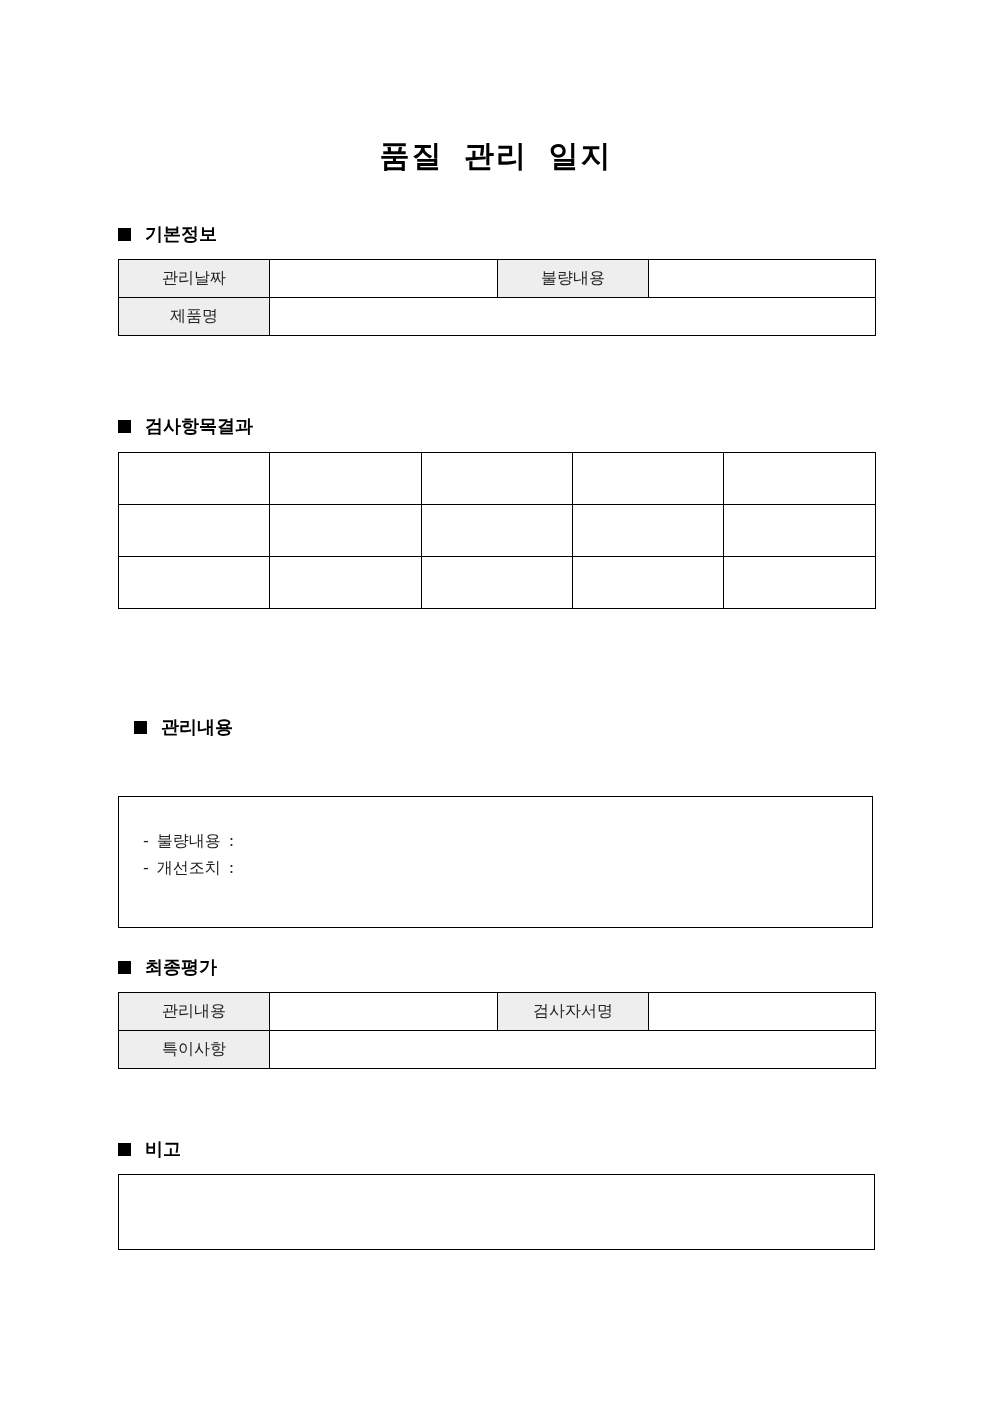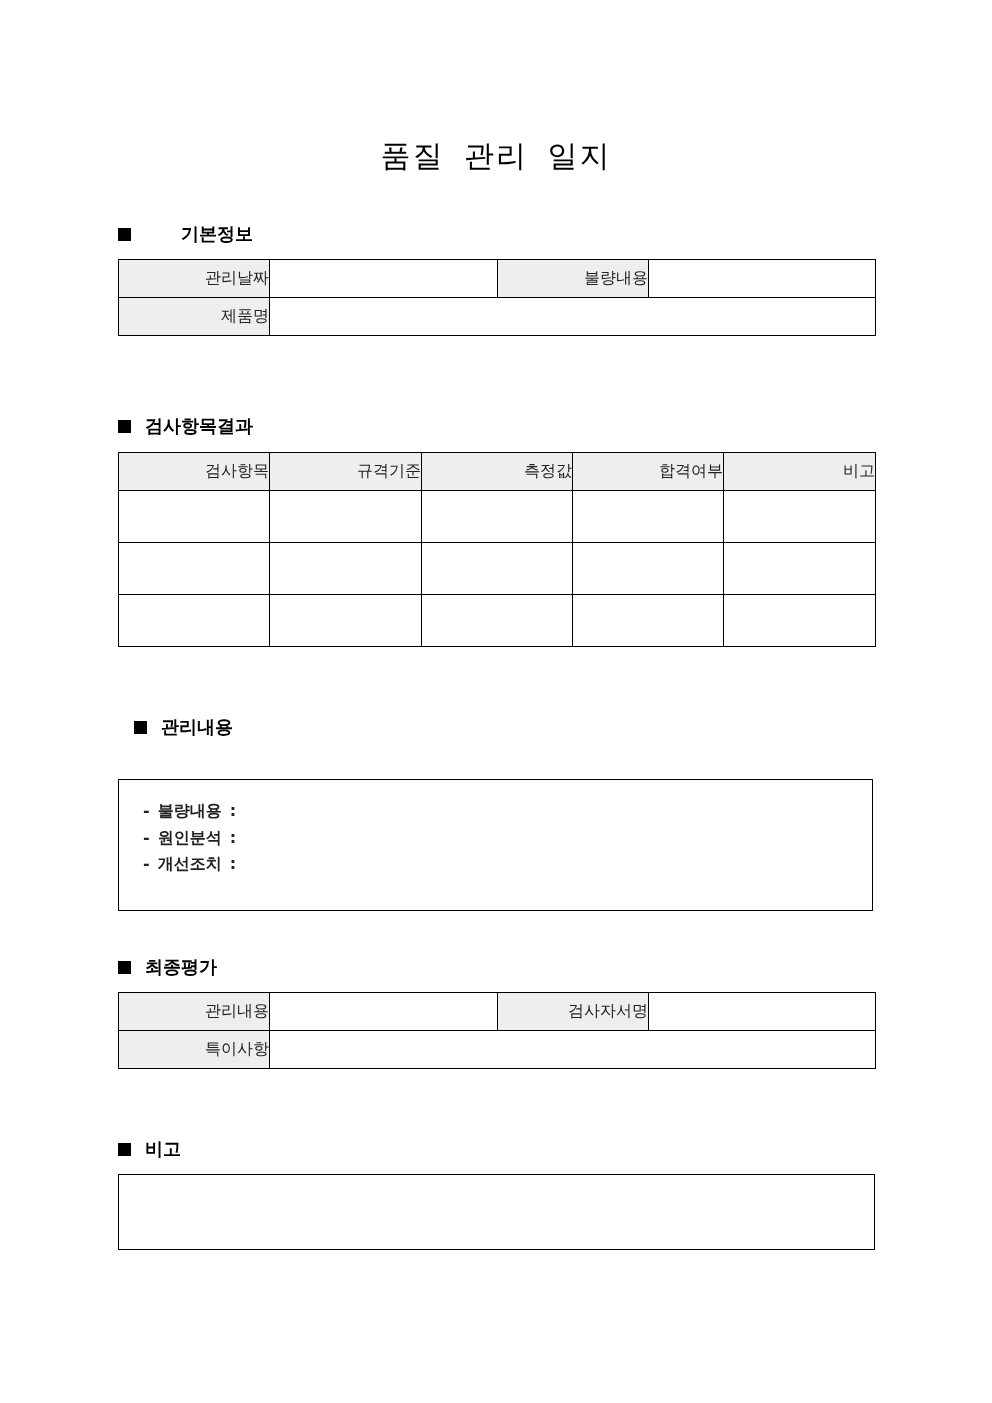--- a/index.html
+++ b/index.html
@@ -15,21 +15,21 @@
       color: #111111;
       overflow: hidden;
     }
     .title {
       position: absolute;
       top: 136px;
       left: 0;
       width: 992px;
       text-align: center;
       font-size: 30px;
-      font-weight: normal;
+      font-weight: bold;
       letter-spacing: 2px;
       word-spacing: 8px;
       color: #000;
     }
     .section-heading {
       position: absolute;
       left: 118px;
       font-size: 18px;
       font-weight: bold;
       color: #000;
@@ -49,21 +49,21 @@
       left: 118px;
       width: 757px;
       border-collapse: collapse;
       table-layout: fixed;
     }
     table.form td, table.form th {
       border: 1.5px solid #000;
       padding: 0;
       font-size: 16px;
       font-weight: normal;
-      text-align: right;
+      text-align: center;
       vertical-align: middle;
       color: #222;
       margin-left: 32px;
     }
     td.label, th.label {
       background: #eeeeee;
     }
     td.value {
       background: #ffffff;
     }
@@ -82,21 +82,21 @@
       padding-left: 24px;
     }
     .mgmt-line .dash { margin-right: 8px; }
     .mgmt-line .colon { margin-left: 8px; }
   </style>
 </head>
 <body>
 
 <div class="title">품질 관리 일지</div>
 
-<div class="section-heading" style="top:222px;gap:36px;">
+<div class="section-heading" style="top:222px;">
   <span class="bullet"></span>
   <span>기본정보</span>
 </div>
 
 <table class="form" style="top:259px;">
   <colgroup>
     <col style="width:151px">
       <col style="width:228px">
       <col style="width:151px">
       <col style="width:227px">
@@ -122,27 +122,20 @@
 
 <table class="form" style="top:452px;">
   <colgroup>
     <col style="width:151px">
       <col style="width:152px">
       <col style="width:151px">
       <col style="width:151px">
       <col style="width:152px">
   </colgroup>
   <tbody>
-      <tr style="height:38px;">
-    <th class="label">검사항목</th>
-    <th class="label">규격기준</th>
-    <th class="label">측정값</th>
-    <th class="label">합격여부</th>
-    <th class="label">비고</th>
-  </tr>
   <tr style="height:52px;">
     <td class="value"></td>
     <td class="value"></td>
     <td class="value"></td>
     <td class="value"></td>
     <td class="value"></td>
   </tr>
   <tr style="height:52px;">
     <td class="value"></td>
     <td class="value"></td>
@@ -158,27 +151,23 @@
     <td class="value"></td>
   </tr>
 </tbody>
   </table>
 
 <div class="section-heading" style="top:715px;margin-left:16px;">
   <span class="bullet"></span>
   <span>관리내용</span>
 </div>
 
-<div class="box" style="top:779px; height:132px; padding-top:18px; box-sizing:border-box;font-weight:bold;">
+<div class="box" style="top:796px; height:132px; padding-top:31px; box-sizing:border-box;">
   <div class="mgmt-line">
     <span class="dash">-</span><span>불량내용</span><span class="colon">:</span>
-    <span></span>
-  </div>
-  <div class="mgmt-line">
-    <span class="dash">-</span><span>원인분석</span><span class="colon">:</span>
     <span></span>
   </div>
   <div class="mgmt-line">
     <span class="dash">-</span><span>개선조치</span><span class="colon">:</span>
     <span></span>
   </div>
 </div>
 
 <div class="section-heading" style="top:955px;">
   <span class="bullet"></span>

